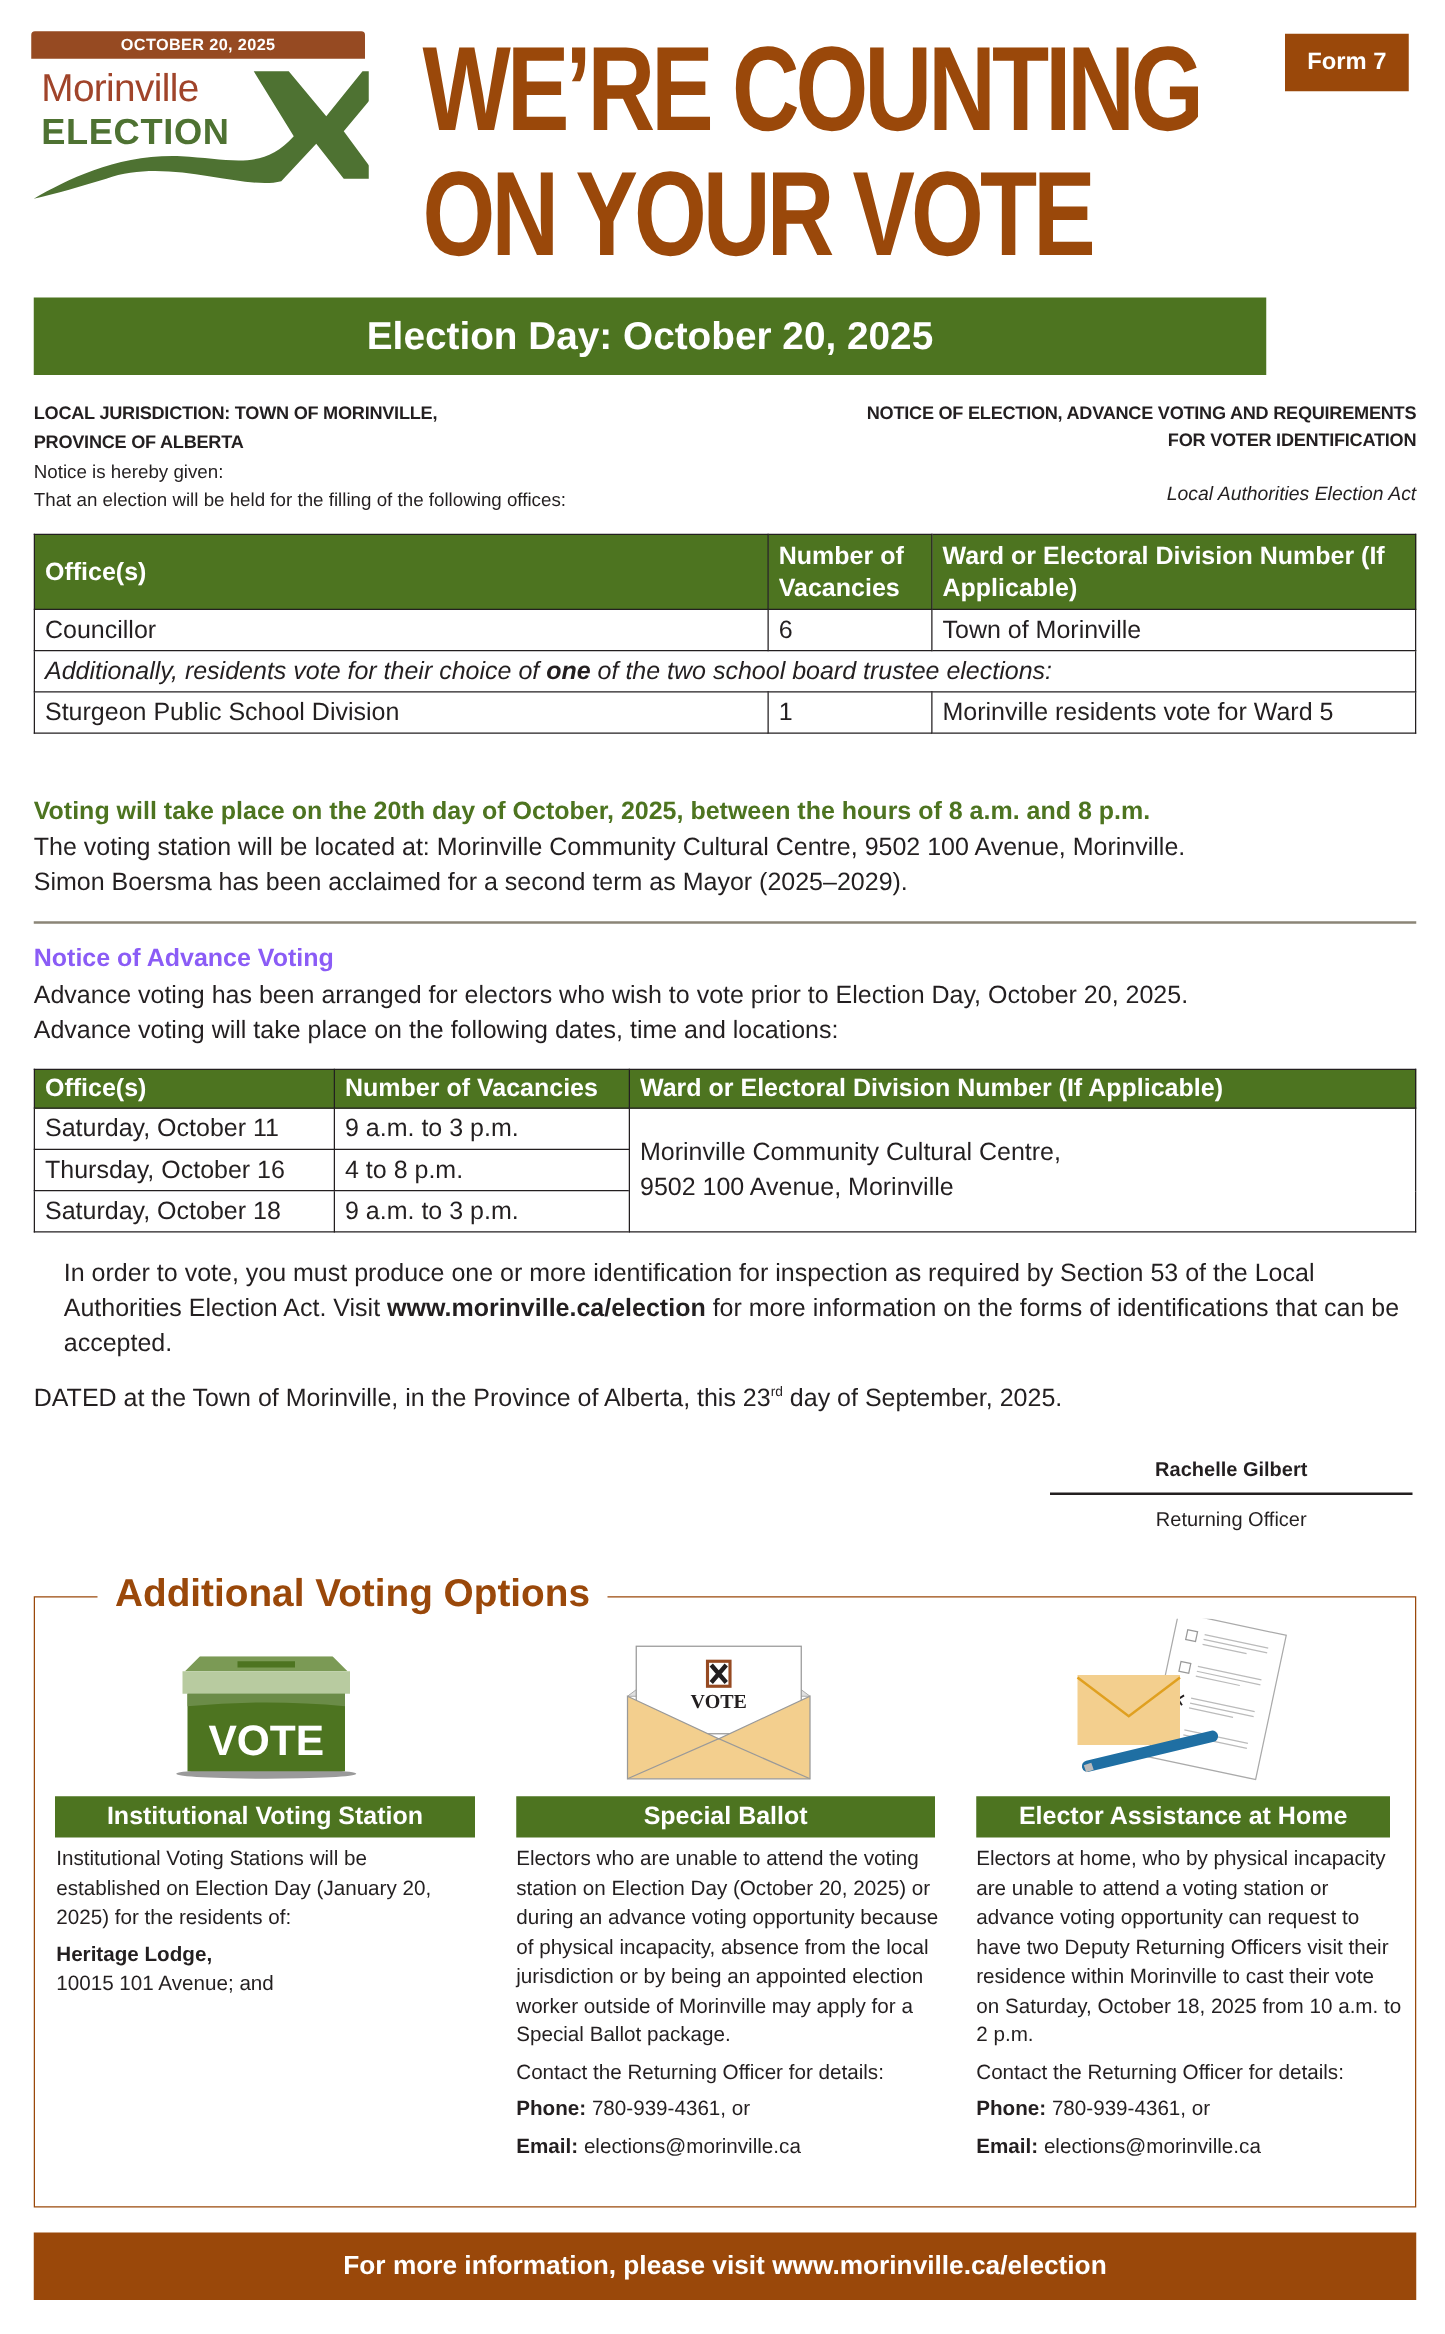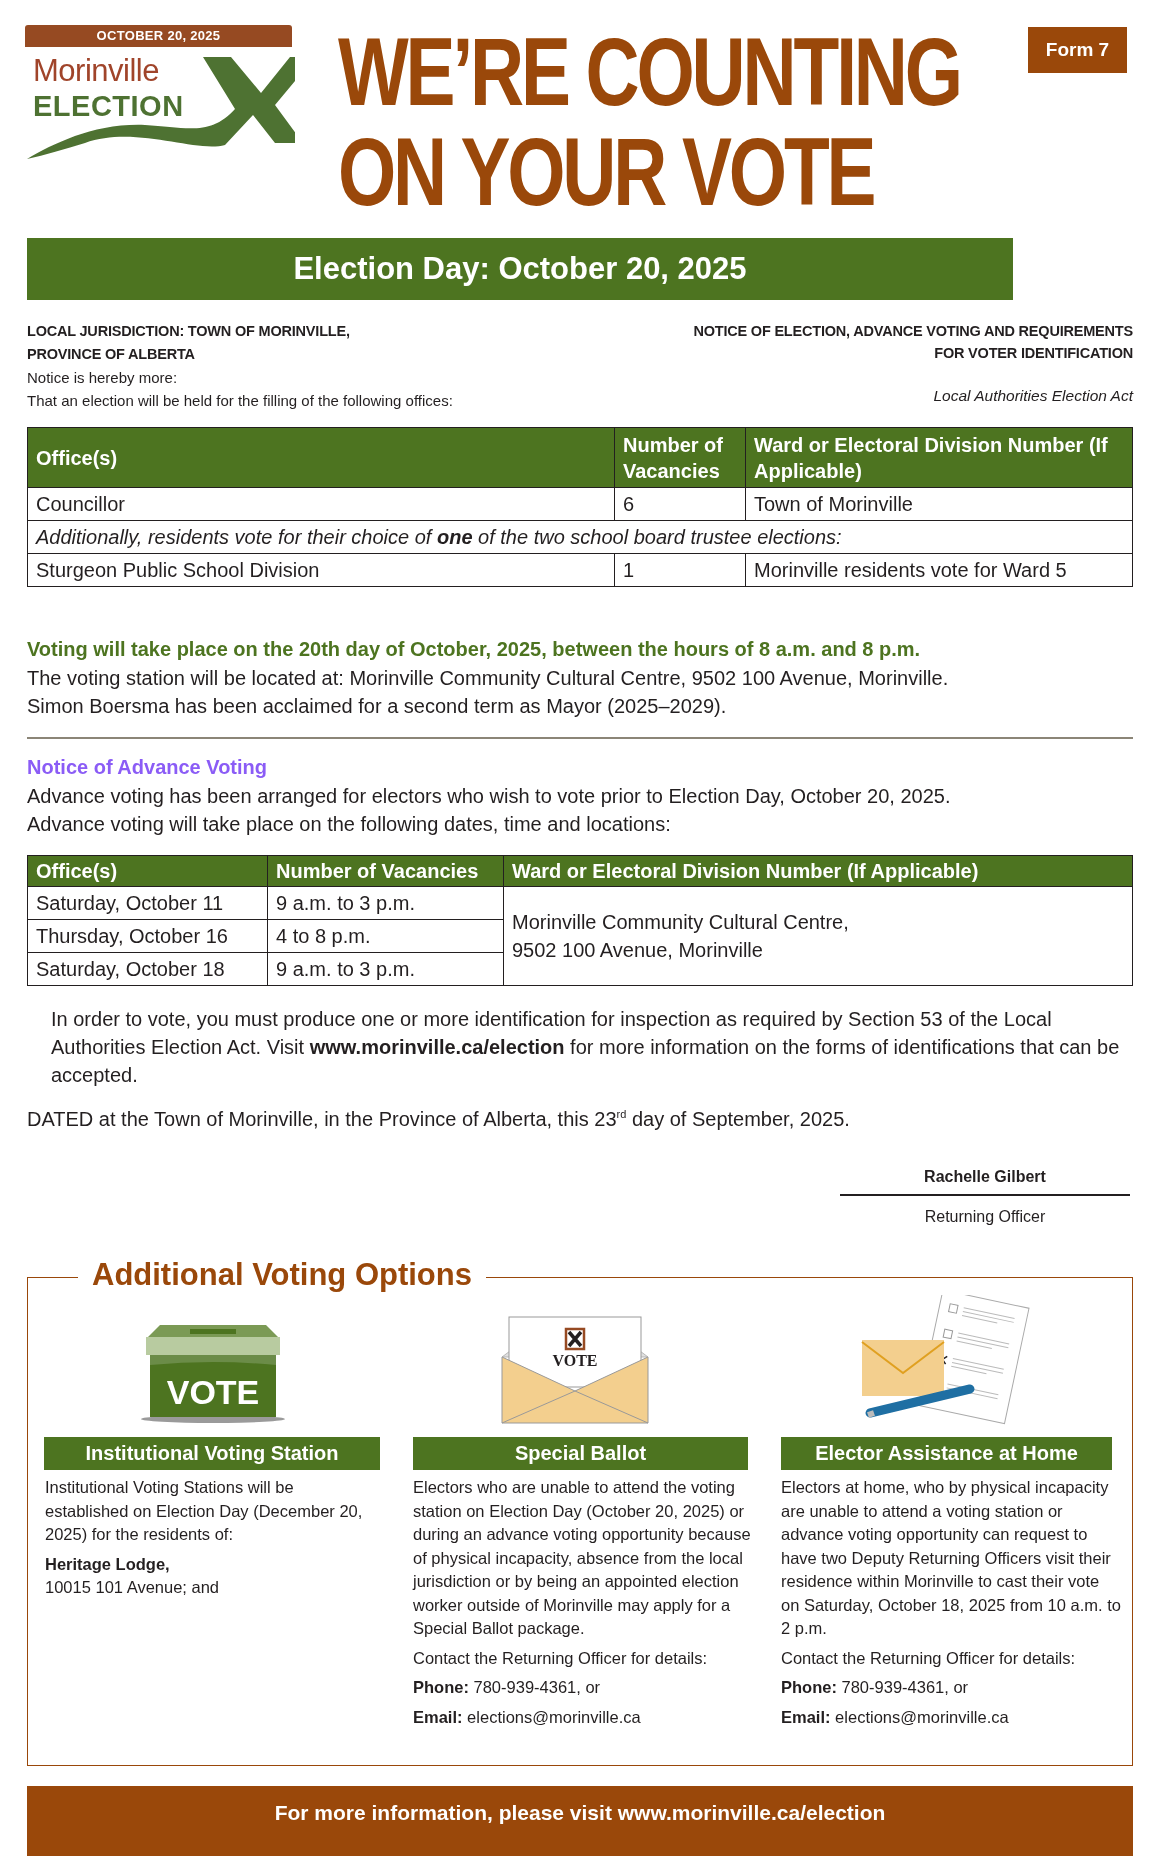--- a/index.html
+++ b/index.html
@@ -53,21 +53,21 @@
   .sig-role { left: 840px; top: 1208px; width: 290px; text-align: center; font-size: 16px; }
 
   
   .opt-box { left: 27px; top: 1277px; width: 1106px; height: 489px; border: 1.5px solid #9a480a; }
   .opt-title { left: 78px; top: 1257px; padding: 0 14px; background: #fff; color: #9a480a; font-weight: bold; font-size: 31px; }
   .opt-head { top: 1437px; height: 33px; background: #4d7420; color: #fff; font-weight: bold; font-size: 20px; text-align: center; line-height: 33px; }
   .opt-body { top: 1476px; font-size: 16.5px; line-height: 23.5px; }
   .opt-body p { margin-bottom: 6px; }
   .opt-body .b { font-weight: bold; }
 
-  .footer { left: 27px; top: 1786px; width: 1106px; height: 70px; background: #9a480a; color: #fff; font-size: 21px; text-align: center; line-height: 54px; font-weight: bold; }
+  .footer { left: 27px; top: 1786px; width: 1106px; height: 54px; background: #9a480a; color: #fff; font-size: 21px; text-align: center; line-height: 54px; font-weight: bold; }
 </style>
 </head>
 <body>
 
 <div class="abs logo">
   <div class="logo-date">OCTOBER 20, 2025</div>
   <svg width="270" height="110" viewBox="0 0 270 110">
     <path d="M178 4 L206 4 L236 40 L265 4 L290 4 L250 52 L278 90 L250 90 L228 62 L200 92 C170 100 110 72 60 90 C40 96 20 102 2 106 C30 90 70 70 120 72 C160 74 185 84 210 56 L178 4 Z" fill="#4e7232"></path>
   </svg>
   <div class="logo-town">Morinville</div>
@@ -78,21 +78,21 @@
   <div>WE’RE COUNTING</div>
   <div>ON YOUR VOTE</div>
 </div>
 <div class="abs form-badge">Form 7</div>
 
 <div class="abs eday-bar">Election Day: October 20, 2025</div>
 
 <div class="abs jur">
   <div class="b">LOCAL JURISDICTION: TOWN OF MORINVILLE,</div>
   <div class="b">PROVINCE OF ALBERTA</div>
-  <div>Notice is hereby more:</div>
+  <div>Notice is hereby given:</div>
   <div>That an election will be held for the filling of the following offices:</div>
 </div>
 <div class="abs notice-r">
   <div>NOTICE OF ELECTION, ADVANCE VOTING  AND REQUIREMENTS</div>
   <div>FOR VOTER IDENTIFICATION</div>
 </div>
 <div class="abs act">Local Authorities Election Act</div>
 
 <table class="t1">
   <tbody>
@@ -195,21 +195,21 @@
     <path d="M94 93 L146 93 M94 97 L146 97" stroke="#bbb"></path>
   </g>
   <rect x="2" y="45" width="82" height="56" fill="#f3cf8e"></rect>
   <path d="M2 47 L43 78 L84 47" fill="none" stroke="#e0a020" stroke-width="2"></path>
   <path d="M10 118 L110 94" stroke="#1f6fa3" stroke-width="9" stroke-linecap="round"></path>
   <path d="M8 120 L14 118" stroke="#bbb" stroke-width="6"></path>
 </svg>
 
 <div class="abs opt-head" style="left:44px; width:336px;">Institutional Voting Station</div>
 <div class="abs opt-body" style="left:45px; width:335px;">
-  <p>Institutional Voting Stations will be established on Election Day (December 20, 2025) for the residents of:</p>
+  <p>Institutional Voting Stations will be established on Election Day (January 20, 2025) for the residents of:</p>
   <p><span class="b">Heritage Lodge,</span><br><span>10015 101 Avenue; and</span></p>
 </div>
 
 <div class="abs opt-head" style="left:413px; width:335px;">Special Ballot</div>
 <div class="abs opt-body" style="left:413px; width:340px;">
   <p>Electors who are unable to attend the voting station on Election Day (October 20, 2025) or during an advance voting opportunity because of physical incapacity, absence from the local jurisdiction or by being an appointed election worker outside of Morinville may apply for a Special Ballot package.</p>
   <p>Contact the Returning Officer for details:</p>
   <p><span class="b">Phone:</span><span> 780-939-4361, or</span></p>
   <p><span class="b">Email:</span><span> elections@morinville.ca</span></p>
 </div>

